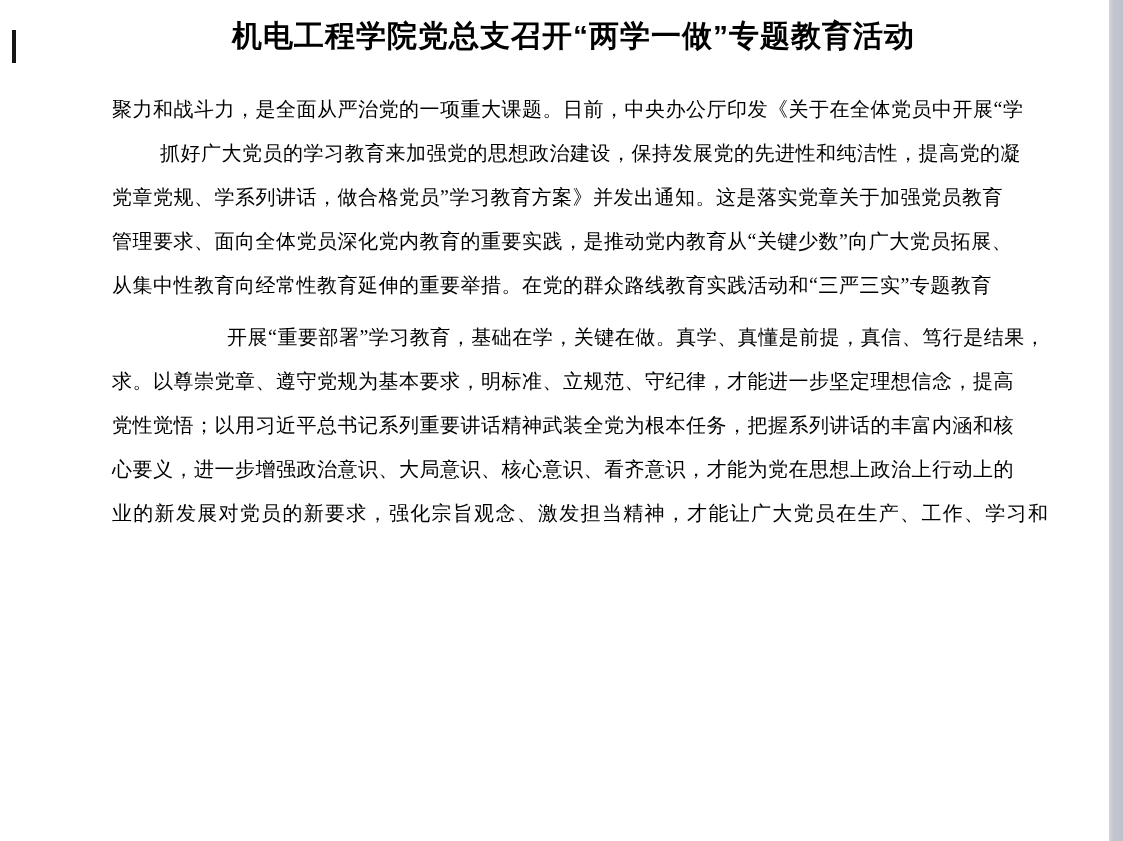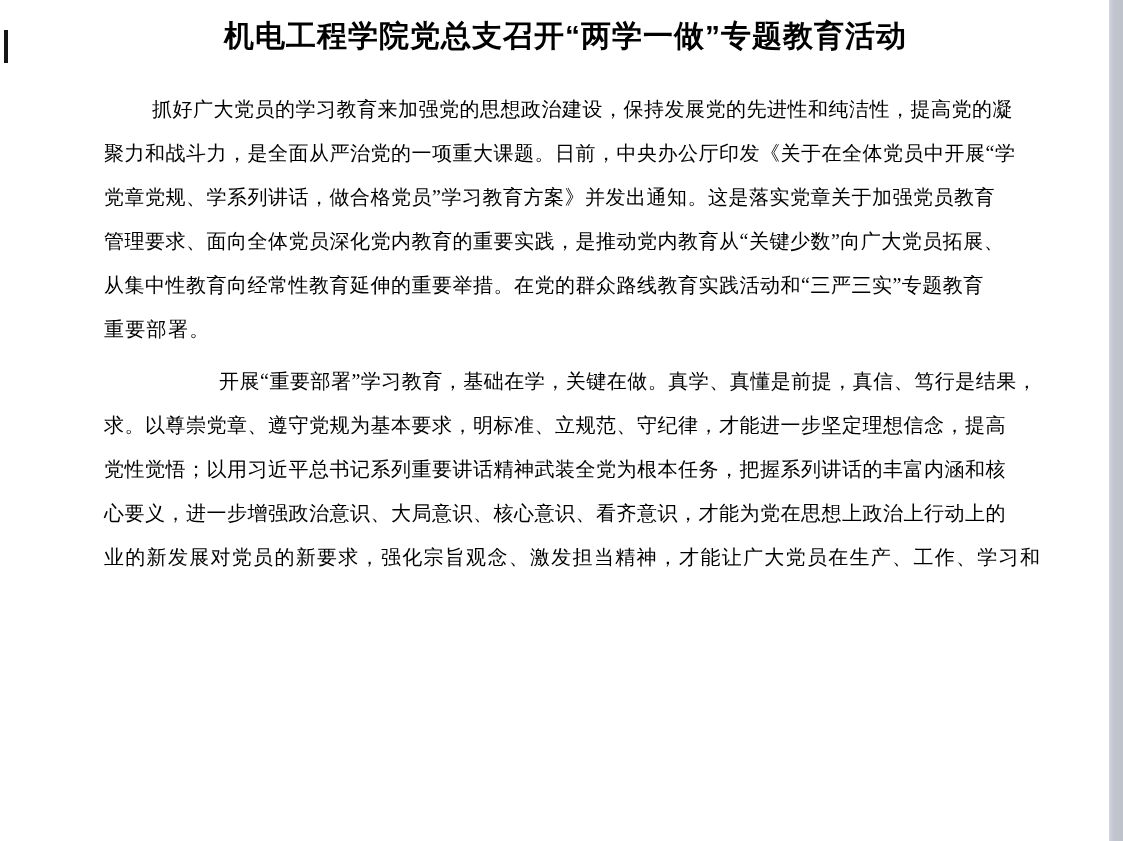--- a/index.html
+++ b/index.html
@@ -10,21 +10,21 @@
   .screen {
     position: relative;
     width: 1123px;
     height: 841px;
     overflow: hidden;
     background: #ffffff;
     font-family: "Liberation Serif", serif;
   }
   .page {
     position: absolute;
-    left: 4px;
+    left: 12px;
     top: 0;
     width: 1109px;
     height: 841px;
     background: #ffffff;
     overflow: hidden;
   }
   .edge-mark {
     position: absolute;
     left: 0;
     top: 30px;
@@ -83,26 +83,25 @@
 </style>
 </head>
 <body>
 
 <div class="screen">
   <div class="page">
     <div class="edge-mark"></div>
     <h1 class="doc-title">机电工程学院党总支召开“两学一做”专题教育活动</h1>
     <div class="content">
         <div class="paragraph">
+          <div class="text-line">聚力和战斗力，是全面从严治党的一项重大课题。日前，中央办公厅印发《关于在全体党员中开展“学</div>
           <div class="text-line" style="padding-left: 48px;">抓好广大党员的学习教育来加强党的思想政治建设，保持发展党的先进性和纯洁性，提高党的凝</div>
-          <div class="text-line">聚力和战斗力，是全面从严治党的一项重大课题。日前，中央办公厅印发《关于在全体党员中开展“学</div>
           <div class="text-line">党章党规、学系列讲话，做合格党员”学习教育方案》并发出通知。这是落实党章关于加强党员教育</div>
           <div class="text-line">管理要求、面向全体党员深化党内教育的重要实践，是推动党内教育从“关键少数”向广大党员拓展、</div>
           <div class="text-line">从集中性教育向经常性教育延伸的重要举措。在党的群众路线教育实践活动和“三严三实”专题教育</div>
-          <div class="text-line last-line">重要部署。</div>
         </div>
         <div class="paragraph">
           <div class="text-line" style="padding-left: 115px;">开展“重要部署”学习教育，基础在学，关键在做。真学、真懂是前提，真信、笃行是结果，</div>
           <div class="text-line">求。以尊崇党章、遵守党规为基本要求，明标准、立规范、守纪律，才能进一步坚定理想信念，提高</div>
           <div class="text-line">党性觉悟；以用习近平总书记系列重要讲话精神武装全党为根本任务，把握系列讲话的丰富内涵和核</div>
           <div class="text-line">心要义，进一步增强政治意识、大局意识、核心意识、看齐意识，才能为党在思想上政治上行动上的</div>
           <div class="text-line last-line">业的新发展对党员的新要求，强化宗旨观念、激发担当精神，才能让广大党员在生产、工作、学习和</div>
         </div>
       </div>
   </div>

